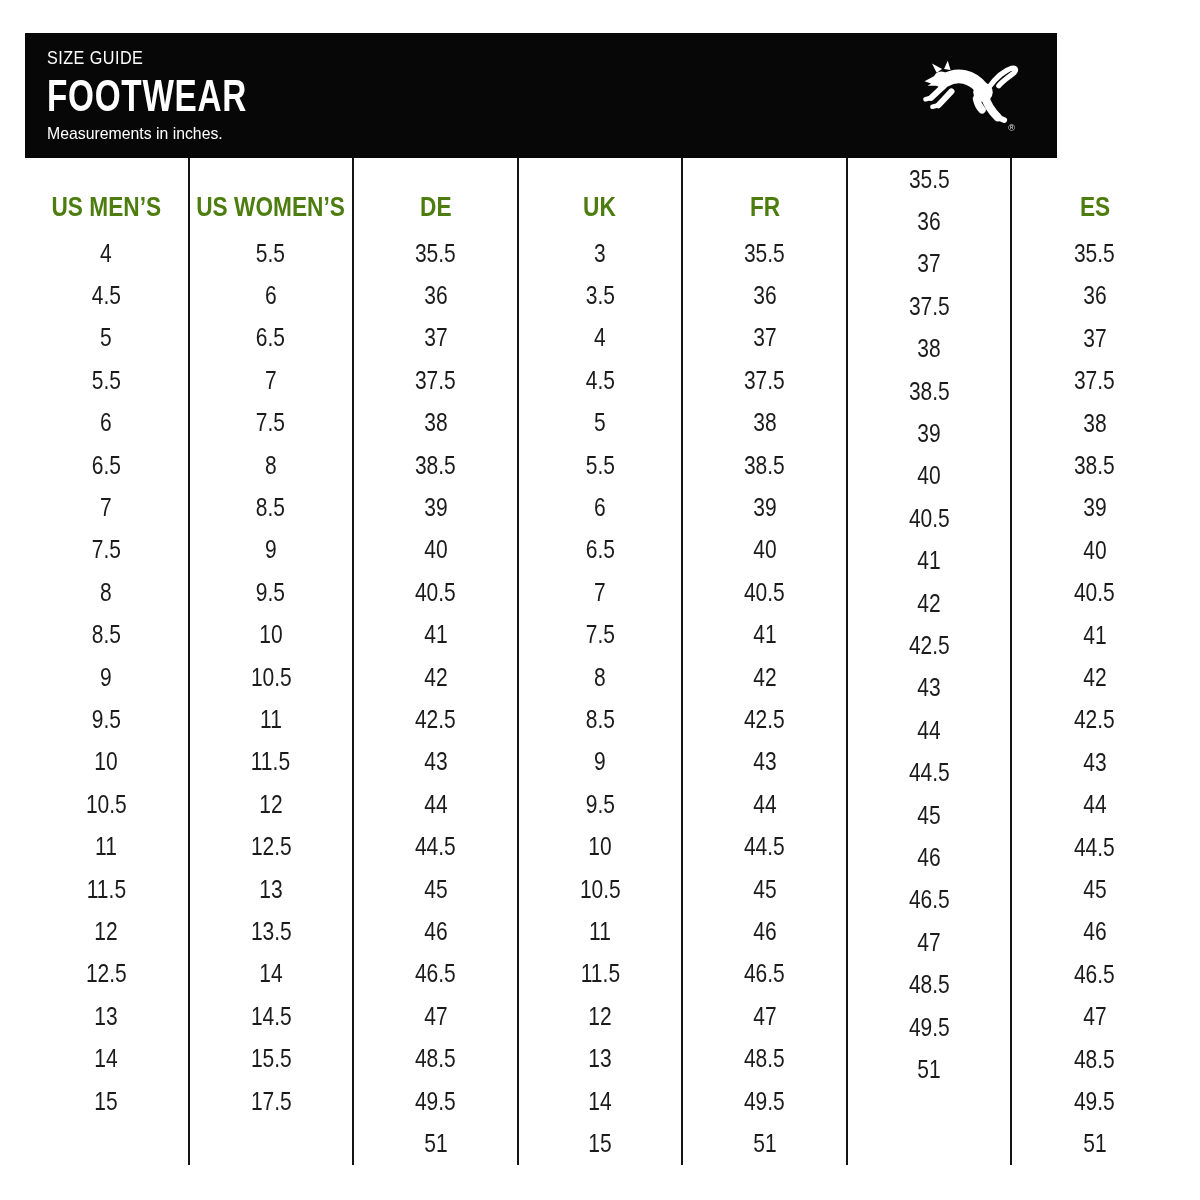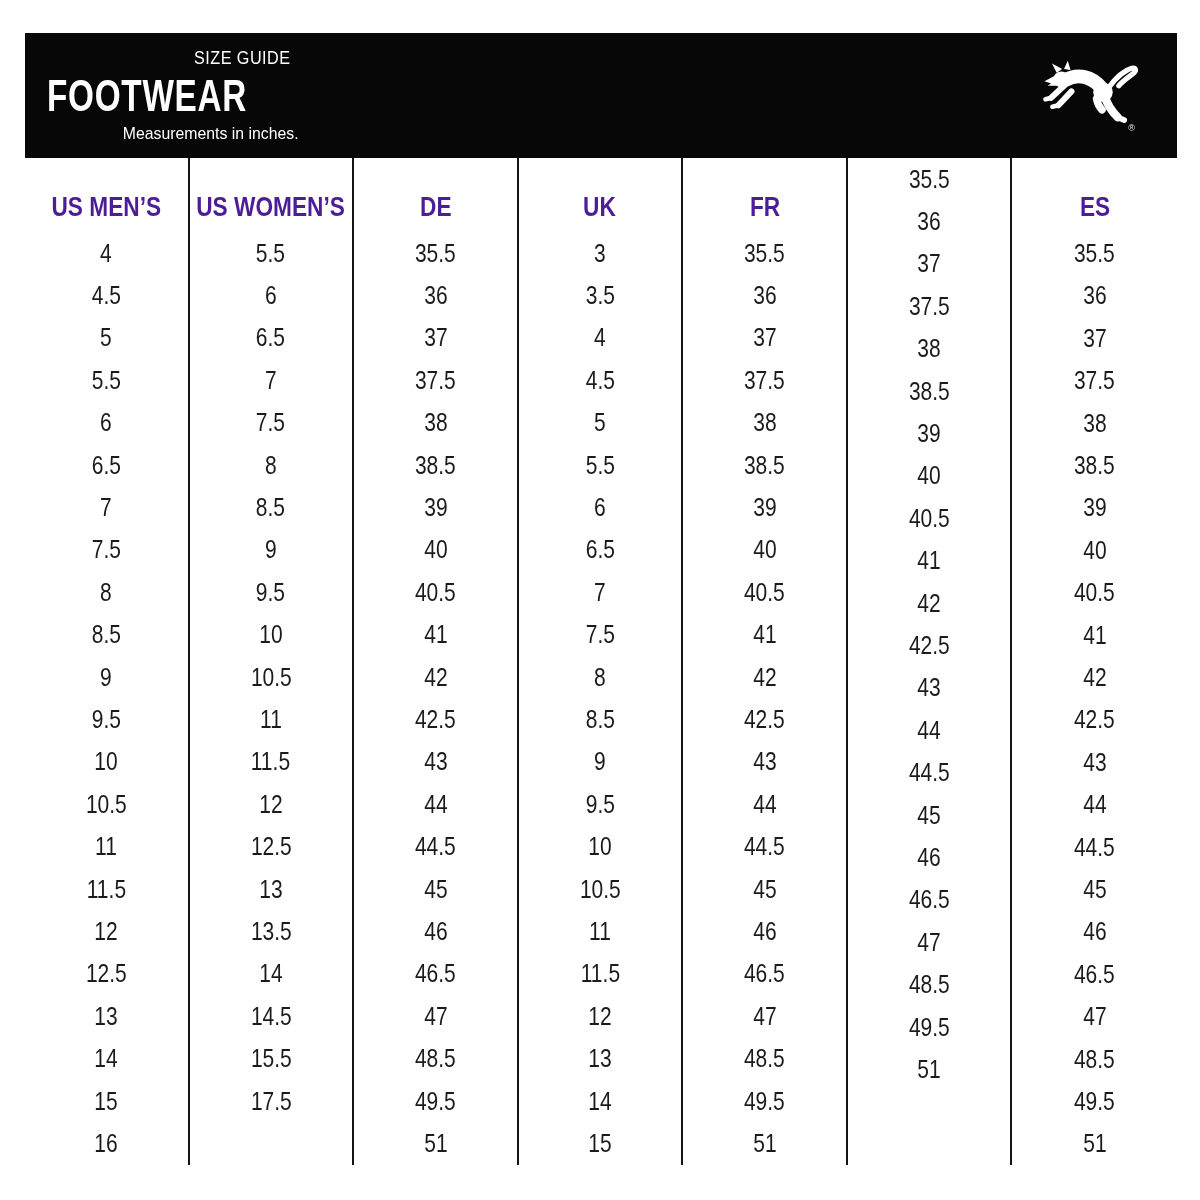--- a/index.html
+++ b/index.html
@@ -14,30 +14,29 @@
     height: 1200px;
     background: #ffffff;
     overflow: hidden;
   }
 
   
   .banner {
     position: absolute;
     left: 25px;
     top: 33px;
-    width: 1152px;
+    width: 1032px;
     height: 125px;
     background: #070707;
     color: #ffffff;
     display: flex;
     justify-content: space-between;
     align-items: center;
     box-sizing: border-box;
     padding: 0 18px 0 22px;
-    text-align: right;
   }
   .banner-text { line-height: 1; }
   .eyebrow {
     font-size: 18px;
     letter-spacing: 0.5px;
     transform: scaleX(0.9);
     transform-origin: left center;
   }
   .title {
     margin: 6px 0 7px 0;
@@ -74,21 +73,21 @@
   .col:last-child { border-right: none; justify-content: flex-end; }
   .col-header {
     height: 74px;
     box-sizing: border-box;
     padding-top: 24px;
     display: flex;
     align-items: center;
     justify-content: center;
     font-weight: bold;
     font-size: 27px;
-    color: #4c1d95;
+    color: #4d7c0f;
   }
   .cell {
     height: 42.4px;
     display: flex;
     align-items: center;
     justify-content: center;
     font-size: 25px;
     font-weight: 400;
     color: #1b1b1b;
   }
@@ -199,23 +198,20 @@
         </div>
         <div class="cell">
           <span>13</span>
         </div>
         <div class="cell">
           <span>14</span>
         </div>
         <div class="cell">
           <span>15</span>
         </div>
-        <div class="cell">
-          <span>16</span>
-        </div>
       </div>
       <div class="col">
         <div class="col-header">
           <span>US WOMEN’S</span>
         </div>
         <div class="cell">
           <span>5.5</span>
         </div>
         <div class="cell">
           <span>6</span>

